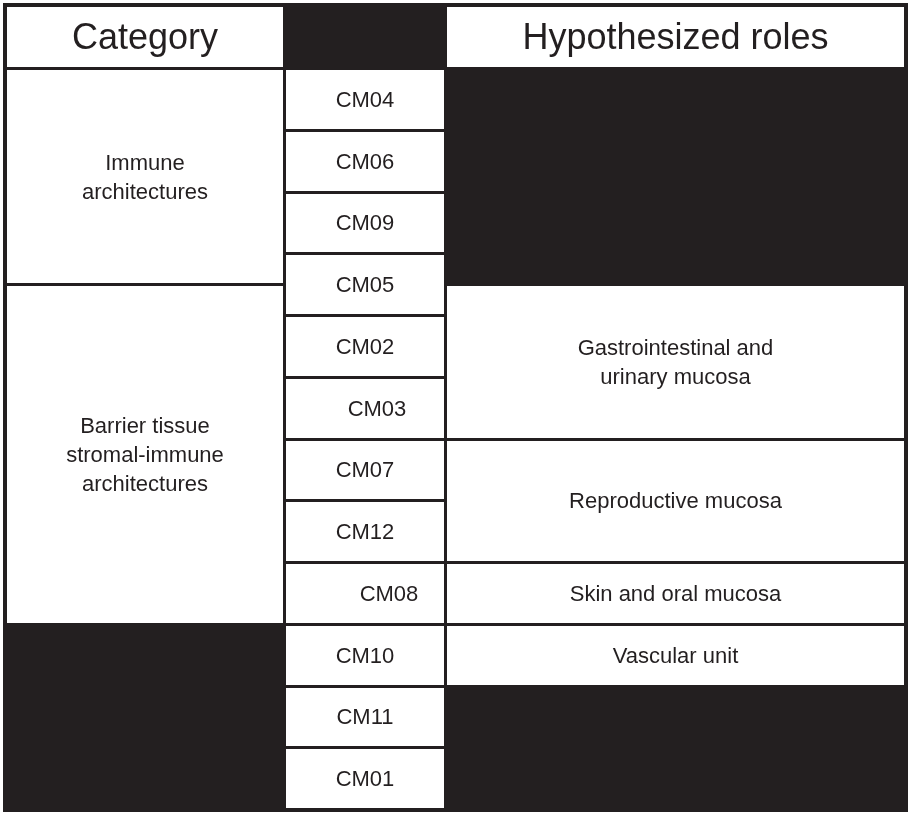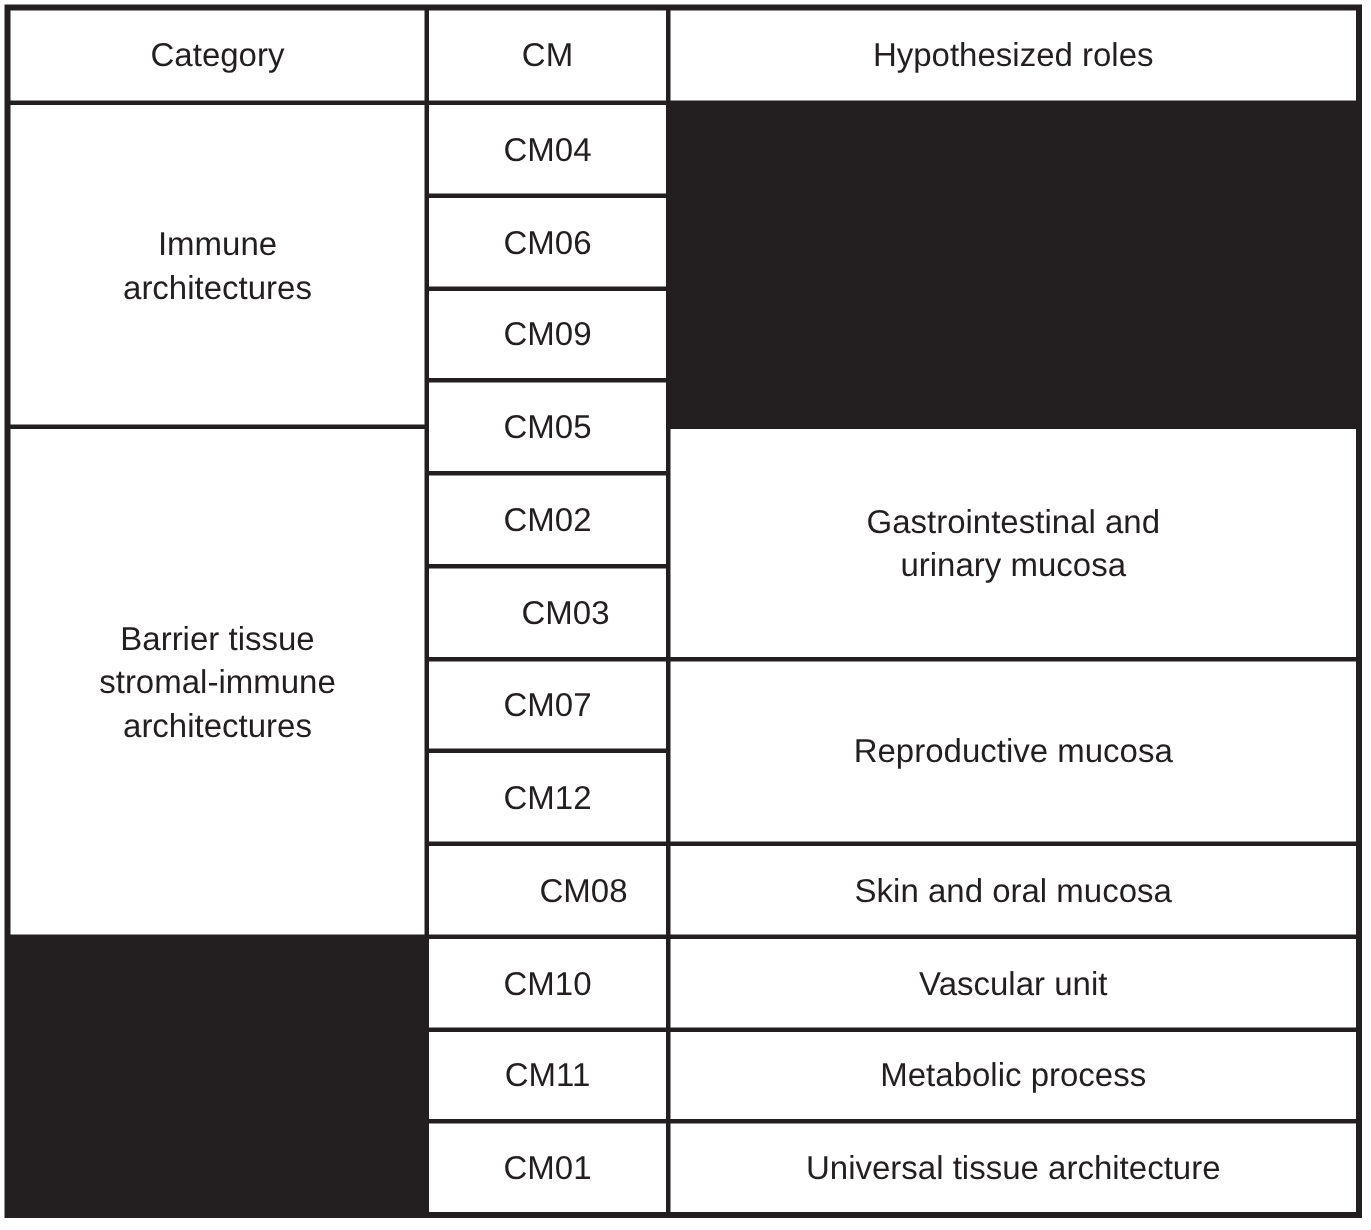--- a/index.html
+++ b/index.html
@@ -36,31 +36,30 @@
     align-items: center;
     justify-content: center;
     text-align: center;
     white-space: pre-line;
     font-size: 22px;
     line-height: 1.32;
     color: #231f20;
     overflow: hidden;
   }
   .header-cell {
-    font-size: 22px;
+    font-size: 36px;
   }
 </style>
 </head>
 <body>
 
 <div class="figure-wrap">
   <div class="cm-table">
 
     <div class="cell header-cell" style="grid-column:1; grid-row:1;">Category</div>
-    <div class="cell header-cell" style="grid-column:2; grid-row:1;">CM</div>
     <div class="cell header-cell" style="grid-column:3; grid-row:1;">Hypothesized roles</div>
 
     <div class="cell" style="grid-column:1; grid-row:2 / span 7;">Immune
 architectures</div>
     <div class="cell" style="grid-column:1; grid-row:9 / span 11;">Barrier tissue
 stromal-immune
 architectures</div>
 
     <div class="cell" style="grid-column:2; grid-row:2 / span 2;">CM04</div>
     <div class="cell" style="grid-column:2; grid-row:4 / span 2;">CM06</div>
@@ -73,17 +72,15 @@
     <div class="cell" style="grid-column:2; grid-row:18 / span 2;padding-left:48px;">CM08</div>
     <div class="cell" style="grid-column:2; grid-row:20 / span 2;">CM10</div>
     <div class="cell" style="grid-column:2; grid-row:22 / span 2;">CM11</div>
     <div class="cell" style="grid-column:2; grid-row:24 / span 2;">CM01</div>
 
     <div class="cell" style="grid-column:3; grid-row:9 / span 5;">Gastrointestinal and
 urinary mucosa</div>
     <div class="cell" style="grid-column:3; grid-row:14 / span 4;">Reproductive mucosa</div>
     <div class="cell" style="grid-column:3; grid-row:18 / span 2;">Skin and oral mucosa</div>
     <div class="cell" style="grid-column:3; grid-row:20 / span 2;">Vascular unit</div>
-    <div class="cell" style="grid-column:3; grid-row:22 / span 2;">Metabolic process</div>
-    <div class="cell" style="grid-column:3; grid-row:24 / span 2;">Universal tissue architecture</div>
 
   </div>
 </div>
 
 </body></html>

